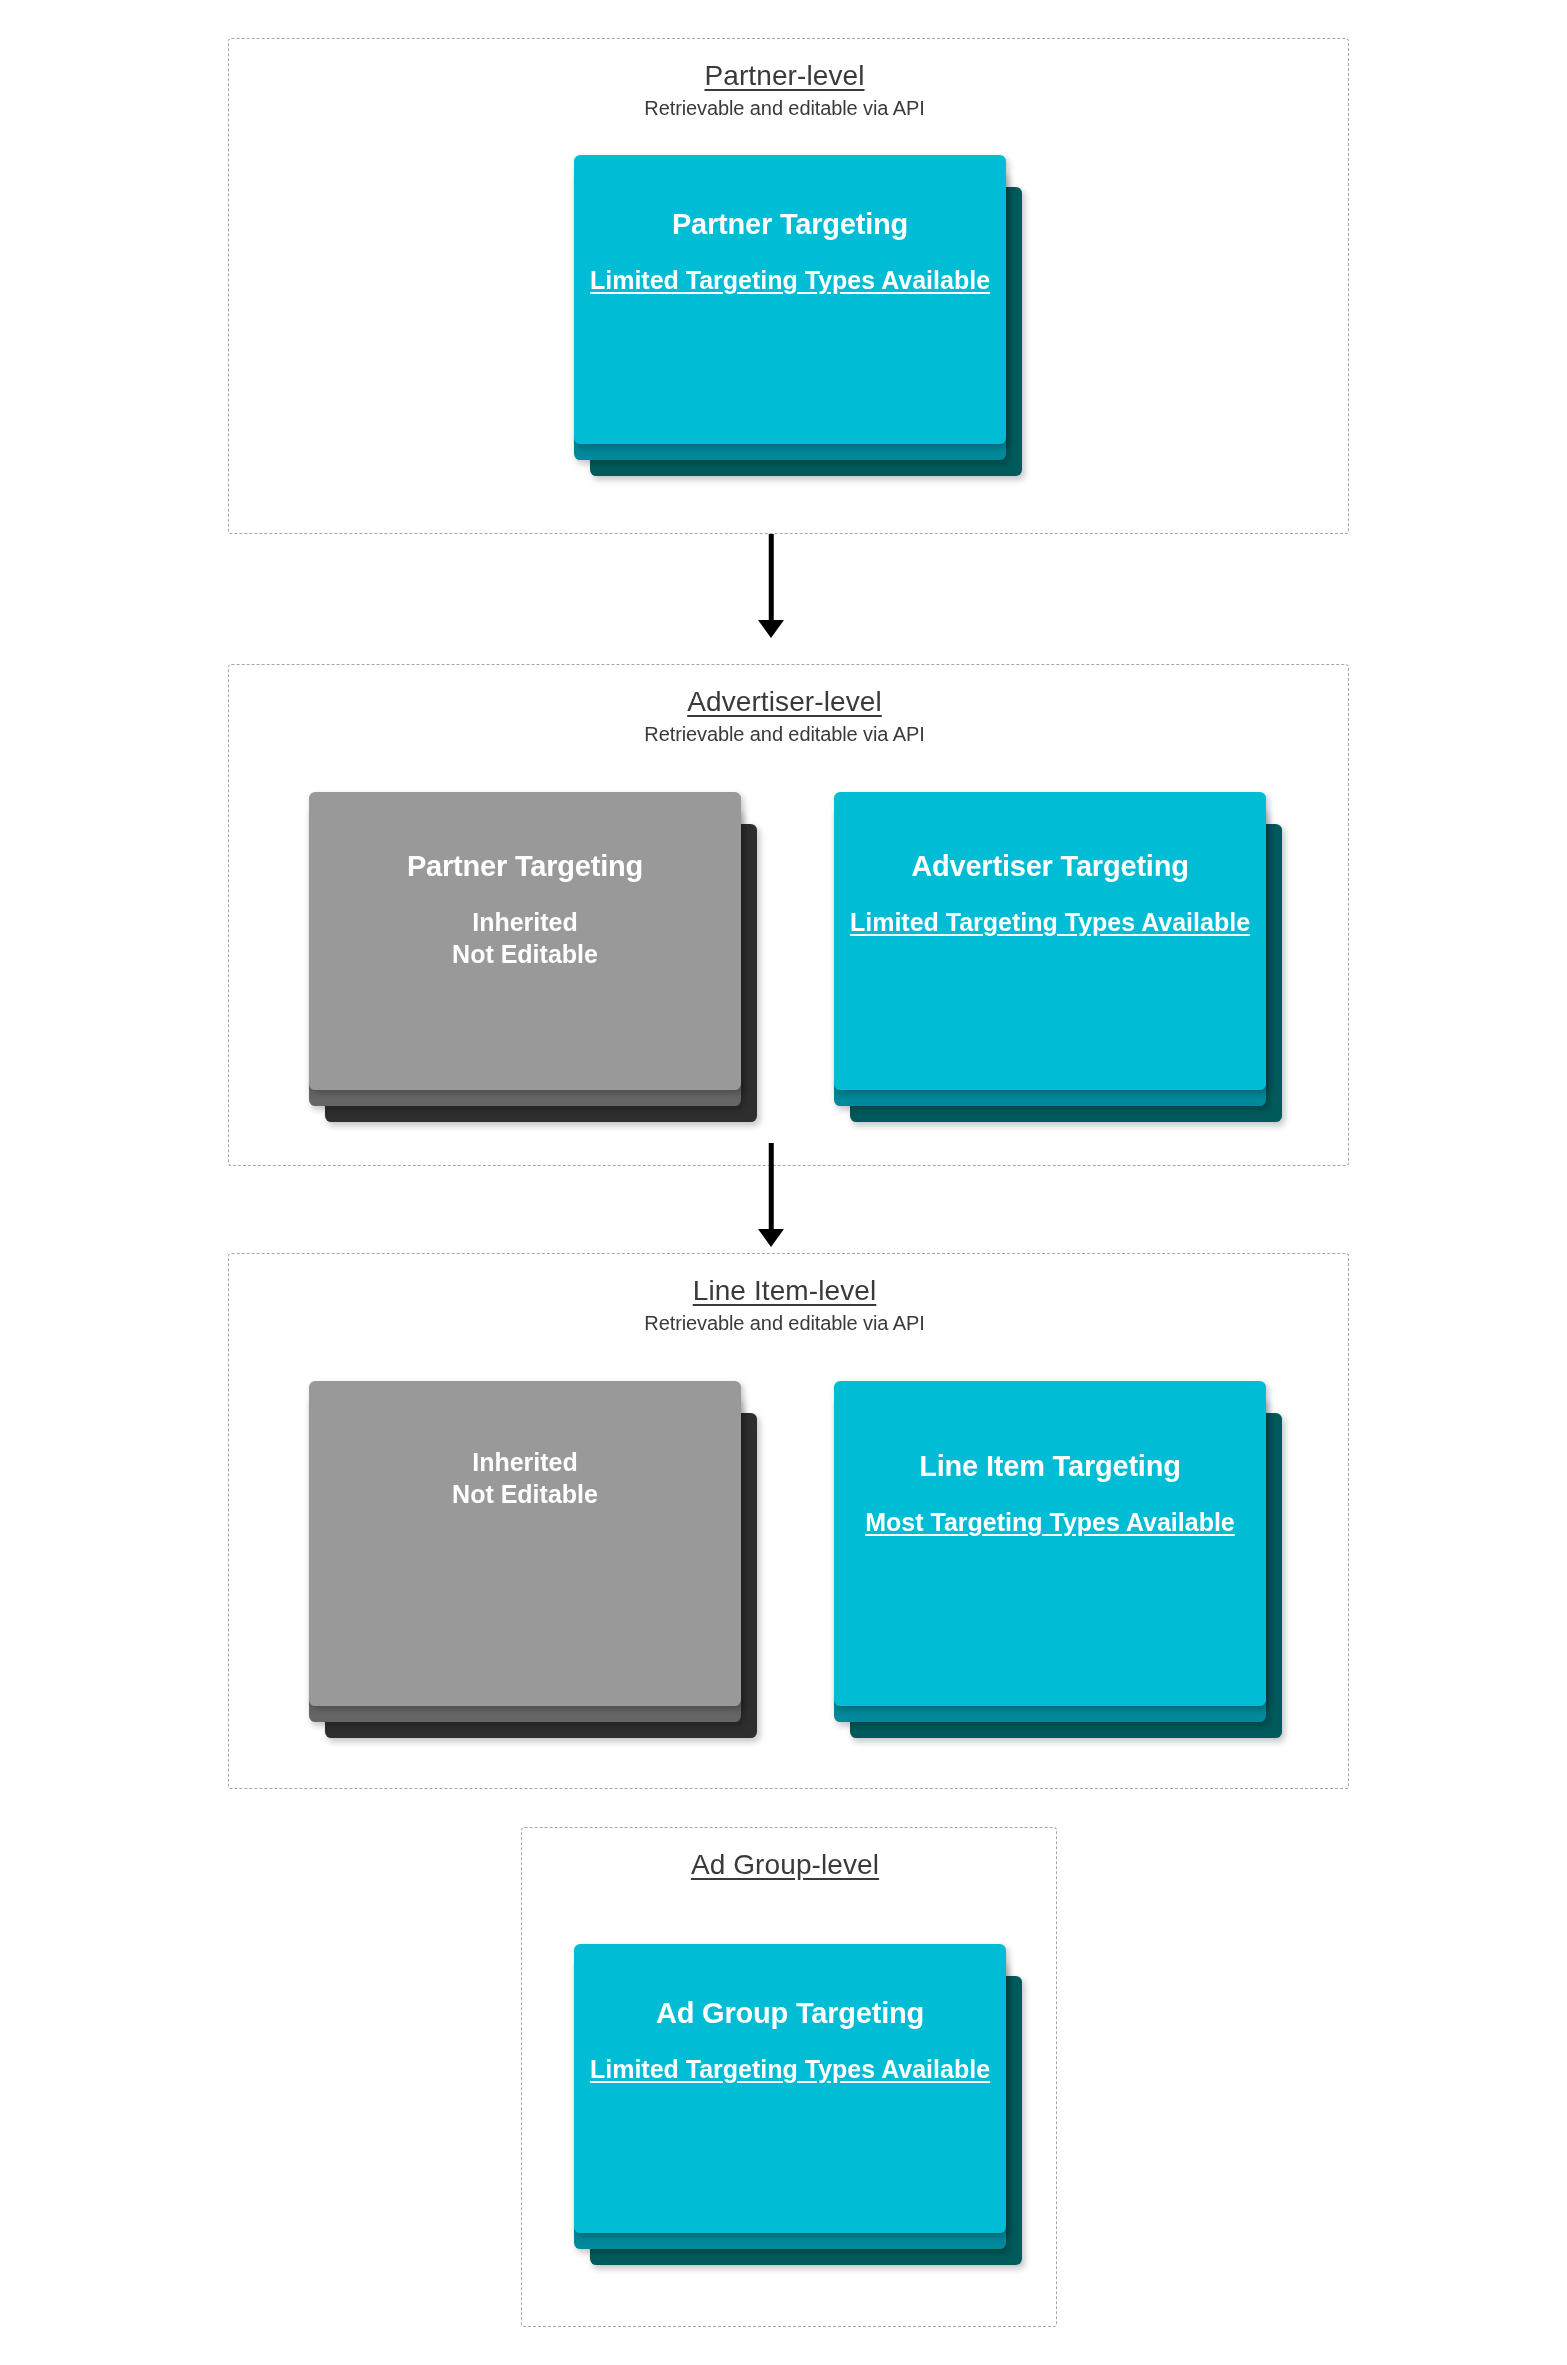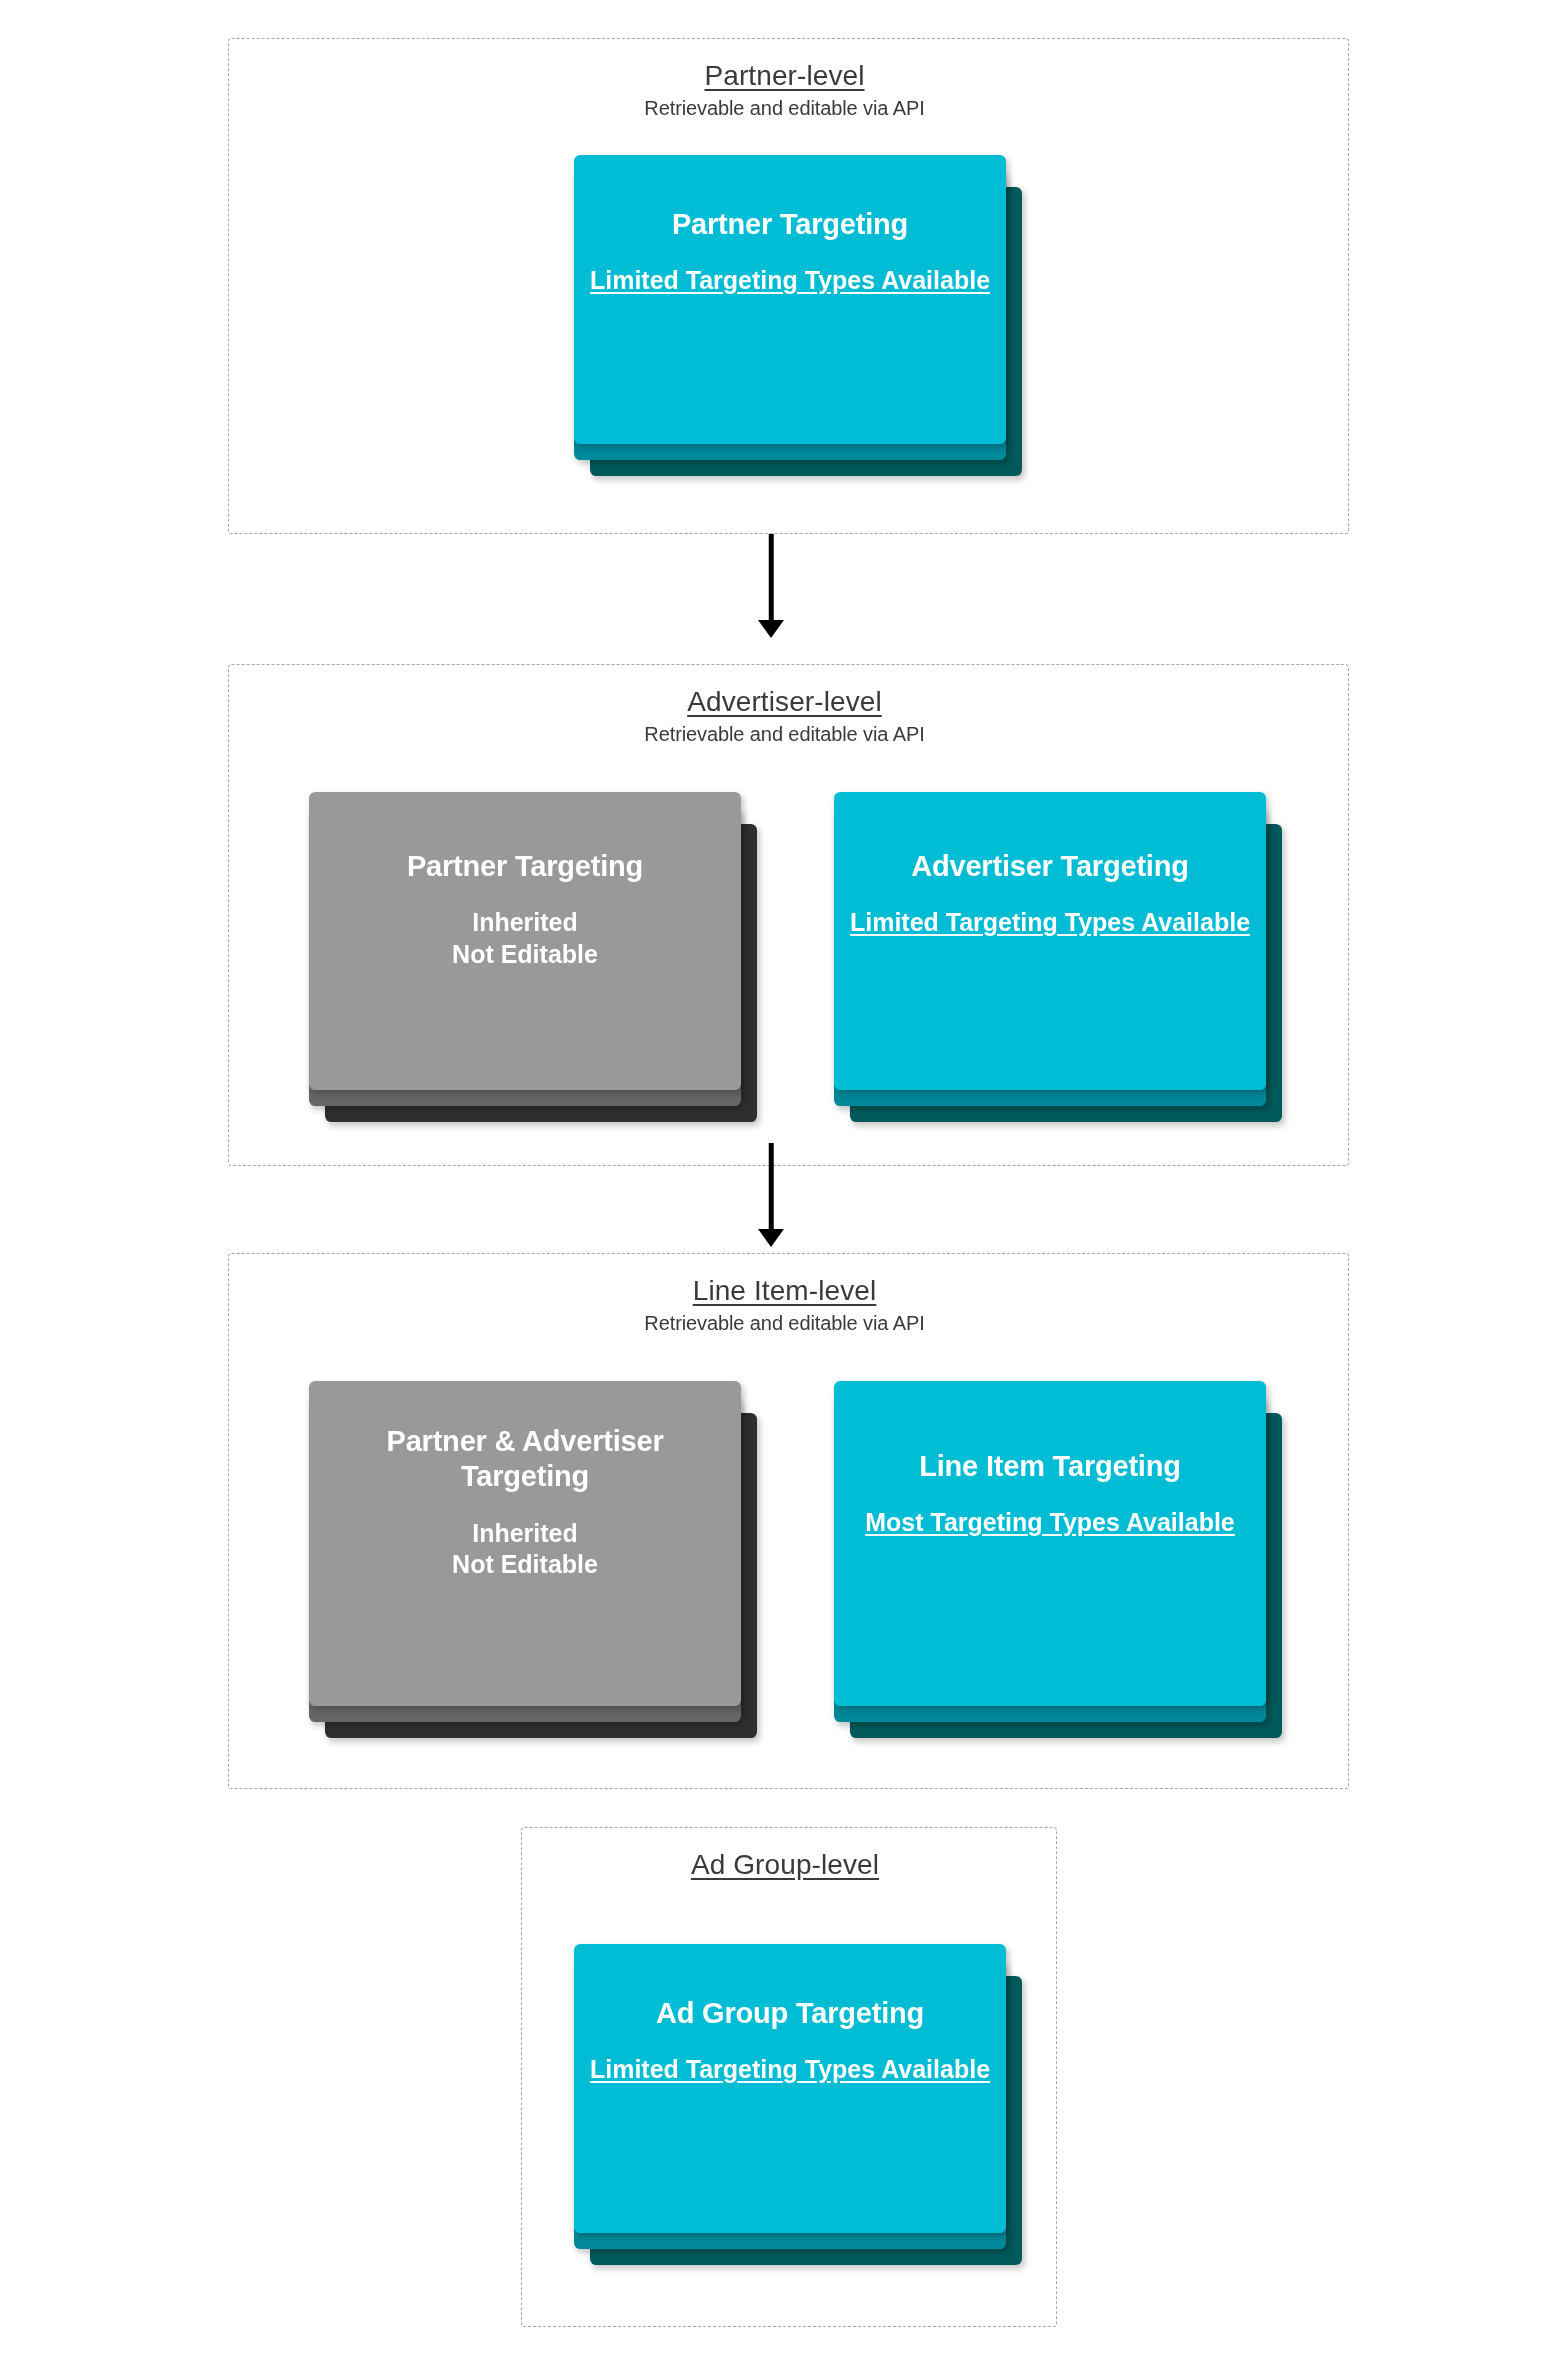--- a/index.html
+++ b/index.html
@@ -181,21 +181,20 @@
     <div class="level-head" style="top:19.6px;">
       <span class="level-title">Line Item-level</span>
       <span class="level-sub">Retrievable and editable via API</span>
     </div>
 
     <div class="stack gray" style="left:64px; top:127px; width:464px; height:357px;">
       <div class="layer back" style="width:432px; height:325px;"></div>
       <div class="layer mid" style="width:432px; height:325px;"></div>
       <div class="layer front" style="width:432px; height:325px;">
         <div class="card-body" style="top:43px;">
-          <div class="card-title" style="padding:0 30px;">Partner &amp; Advertiser Targeting</div>
           <div class="card-note" style="white-space:pre-line;">Inherited
 Not Editable</div>
         </div>
       </div>
     </div>
 
     <div class="stack cyan" style="left:589px; top:127px; width:464px; height:357px;padding-left:32px;">
       <div class="layer back" style="width:432px; height:325px;"></div>
       <div class="layer mid" style="width:432px; height:325px;"></div>
       <div class="layer front" style="width:432px; height:325px;">

